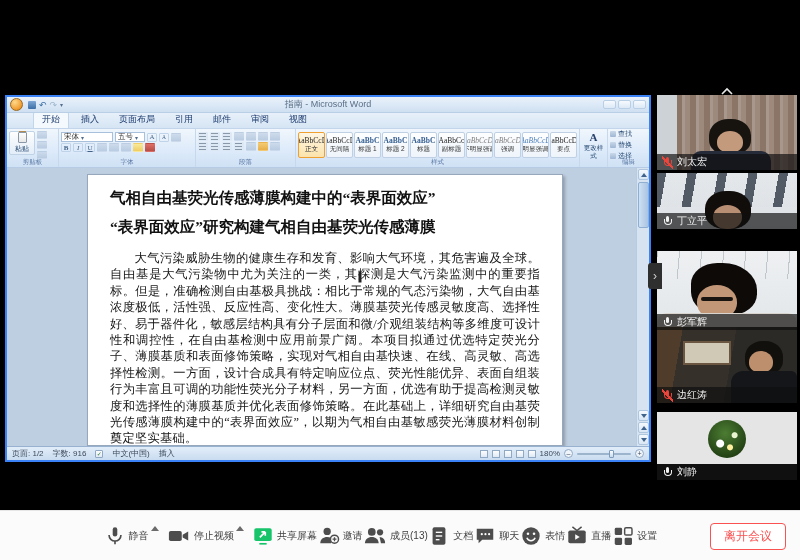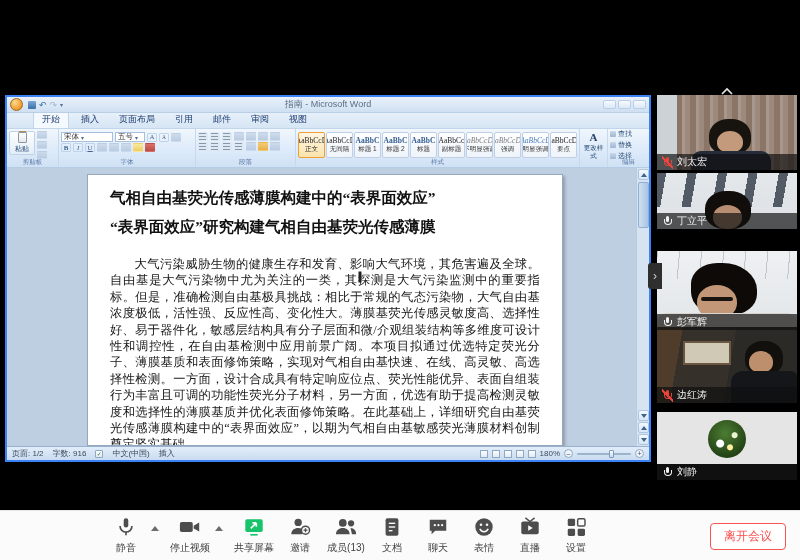--- a/index.html
+++ b/index.html
@@ -54,21 +54,21 @@
   .chg{width:30px;display:flex;flex-direction:column;align-items:center;justify-content:center;gap:1px}
   .chg-A{font-family:"Liberation Serif",serif;font-size:11px;color:#27416b;font-weight:bold}
   .chg-lab{font-size:6.5px;color:#274a73;text-align:center;line-height:1.1}
   .editg{display:flex;flex-direction:column;justify-content:center;gap:1px;padding-right:3px}
   .edit-it{display:flex;align-items:center;gap:2px;font-size:7px;color:#274a73}
   .edit-dot{width:6px;height:6px;border-radius:1px;background:linear-gradient(#c9d8ea,#9fb6d2)}
 
   .w-doc{position:absolute;left:0;right:13px;top:71px;bottom:14px;background:#bfcfe2;overflow:hidden}
   .page{position:absolute;left:80px;top:6px;width:476px;height:272px;background:#fff;border:1px solid #98a8bc;box-shadow:2px 2px 3px rgba(0,0,0,.25);padding:8px 22px 0;overflow:hidden}
   .doc-title{font-family:"Liberation Serif",serif;font-weight:bold;font-size:15.5px;color:#111;line-height:29px}
-  .doc-body{margin-top:15px;font-family:"Liberation Serif",serif;font-size:12.3px;color:#171717;line-height:16.4px;text-align:justify;text-indent:2em;letter-spacing:.2px}
+  .doc-body{margin-top:9px;font-family:"Liberation Serif",serif;font-size:12.3px;color:#171717;line-height:16.4px;text-align:justify;text-indent:2em;letter-spacing:.2px}
   .ibeam{position:absolute;left:352px;top:104px;width:1.5px;height:10px;background:#222;box-shadow:0 0 0 .5px #222}
 
   .w-scroll{position:absolute;right:0;top:71px;bottom:14px;width:13px;background:#d7e3f0;border-left:1px solid #b7cce4}
   .sc-btn{position:absolute;left:1px;width:11px;height:11px;background:linear-gradient(#f4f9fd,#d8e6f4);border:1px solid #aec5de;border-radius:2px;display:flex;align-items:center;justify-content:center}
   .sc-up{top:1px}.sc-dn{bottom:25px}.sc-pgu{bottom:13px}.sc-pgd{bottom:1px}
   .tri-u{width:0;height:0;border-left:3px solid transparent;border-right:3px solid transparent;border-bottom:4px solid #3f638c}
   .tri-d{width:0;height:0;border-left:3px solid transparent;border-right:3px solid transparent;border-top:4px solid #3f638c}
   .sc-thumb{position:absolute;left:1px;top:14px;width:11px;height:46px;background:linear-gradient(90deg,#cfe0f2,#a9c4e2);border:1px solid #8fafd2;border-radius:2px}
 
   .w-status{position:absolute;left:0;right:0;bottom:0;height:14px;background:linear-gradient(#e2edf9,#c9dcf0);border-top:1px solid #98b1d1;display:flex;align-items:center;font-size:8px;color:#3c4a5c;padding:0 5px;gap:9px}
@@ -128,21 +128,21 @@
   .s5{background:#e5e5e5}
   .s5 .avatar{position:absolute;left:51px;top:8px;width:38px;height:38px;border-radius:50%;
     background:radial-gradient(circle at 32% 62%,#fff 0 3.5px,rgba(255,255,255,0) 4.5px),
                radial-gradient(circle at 58% 72%,#ffef9e 0 2.5px,rgba(255,255,255,0) 3.5px),
                radial-gradient(circle at 70% 40%,#e8f5d0 0 2.5px,rgba(255,255,255,0) 3.5px),
                radial-gradient(circle at 45% 35%,#4c7d33,#254416 70%,#142a0c)}
   .s5 .namebar{background:#101010}
 
   
   .bottombar{position:absolute;left:0;top:510px;width:800px;height:50px;background:#fbfbfc;border-top:1px solid #e6e6e6;display:flex;align-items:center;padding-left:103px}
-  .tb-btn{display:flex;flex-direction:column;align-items:center;justify-content:center;gap:3px;min-width:46px;height:46px;cursor:pointer}
+  .tb-btn{display:flex;flex-direction:row;align-items:center;justify-content:center;gap:3px;min-width:46px;height:46px;cursor:pointer}
   .tb-btn svg{display:block}
   .tb-label{font-size:10px;color:#3f3f3f;white-space:nowrap}
   .tb-caret{width:0;height:0;border-left:4px solid transparent;border-right:4px solid transparent;border-bottom:5px solid #6b6b6b;margin:0 8px 14px 2px;cursor:pointer}
   .leave-btn{position:absolute;right:14px;top:12px;height:27px;padding:0 13px;border:1px solid #fa5151;border-radius:4px;background:#fff;color:#fa5151;font-size:12px;font-family:"Liberation Sans",sans-serif;cursor:pointer}
 </style>
 </head>
 <body>
 
 <div class="root">
 

